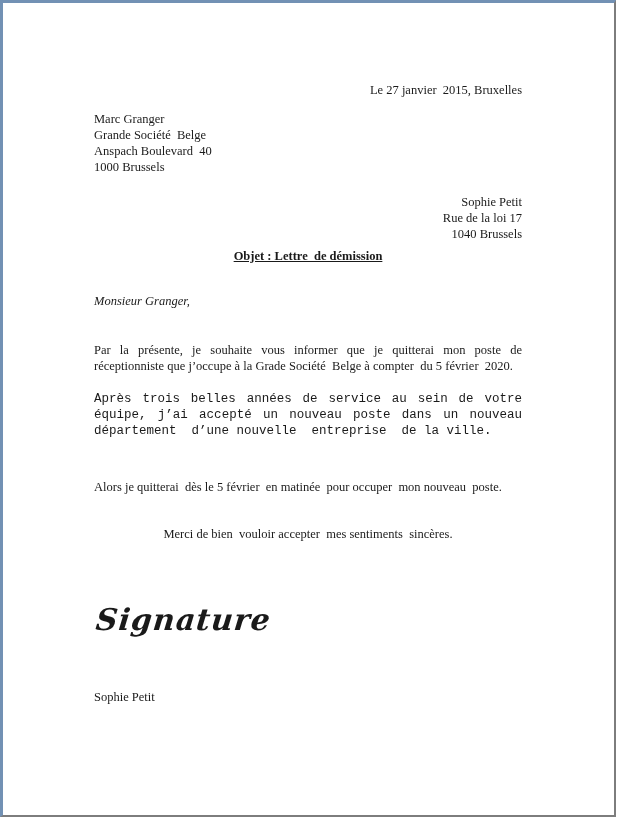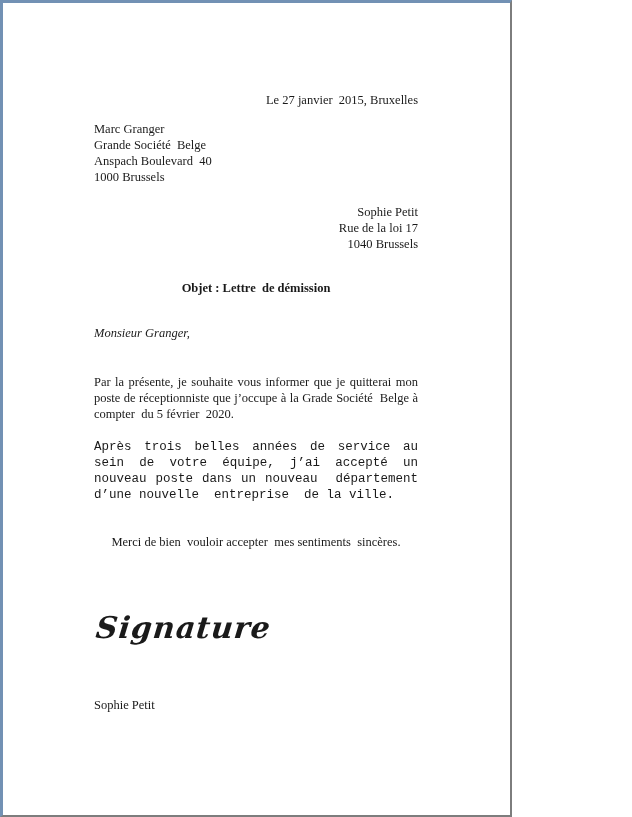--- a/index.html
+++ b/index.html
@@ -2,46 +2,46 @@
 <html><head>
 <meta charset="utf-8">
 <style>
   html, body {
     margin: 0;
     padding: 0;
     background: #ffffff;
   }
   .page {
     position: relative;
-    width: 512px;
+    width: 616px;
     height: 817px;
     box-sizing: border-box;
     background: #ffffff;
     border-top: 3px solid #7291b4;
     border-left: 3px solid #7291b4;
     border-right: 2px solid #7d7d7d;
     border-bottom: 2px solid #7d7d7d;
-    padding: 17px 92px 0 91px;
+    padding: 7px 92px 0 91px;
     overflow: hidden;
     font-family: "Liberation Serif", "DejaVu Serif", serif;
     font-size: 12.5px;
     line-height: 16px;
     color: #1a1a1a;
     -webkit-font-smoothing: antialiased;
   }
   .txt { white-space: pre-wrap; }
   .right { text-align: right; }
   .center { text-align: center; }
   .justify { text-align: justify; }
   .bold { font-weight: bold; }
 
   .date-line       { margin-top: 72px; }
   .recipient-block { margin-top: 13px; }
   .sender-block    { margin-top: 19px; }
-  .subject-line    { margin-top: 28px; }
+  .subject-line    { margin-top: 6px; text-decoration: underline; }
   .salutation      { margin-top: 29px; font-style: italic; }
   .para-1          { margin-top: 33px; }
   .para-2          { margin-top: 17px; font-family: Liberation Mono, monospace; }
   .para-3          { margin-top: 40px; }
   .para-4          { margin-top: 31px; text-align: center; }
 
   .signature-script {
     margin-top: 58px;
     font-family: "DejaVu Serif", serif;
     font-style: italic;
@@ -75,20 +75,21 @@
   </div>
 
   <div class="txt center bold subject-line">Objet : Lettre  de démission</div>
 
   <div class="txt salutation">Monsieur Granger,</div>
 
   <div class="txt justify para-1">Par la présente, je souhaite vous informer que je quitterai mon poste de réceptionniste que j’occupe à la Grade Société  Belge à compter  du 5 février  2020.</div>
 
   <div class="txt justify para-2">Après trois belles années de service au sein de votre équipe, j’ai accepté un nouveau poste dans un nouveau  département  d’une nouvelle  entreprise  de la ville.</div>
 
+  <div class="txt para-3">Alors je quitterai  dès le 5 février  en matinée  pour occuper  mon nouveau  poste.</div>
 
   <div class="txt para-4">Merci de bien  vouloir accepter  mes sentiments  sincères.</div>
 
   <div class="signature-script">Signature</div>
 
   <div class="txt signature-name">Sophie Petit</div>
 
 </div>
 
 </body></html>

